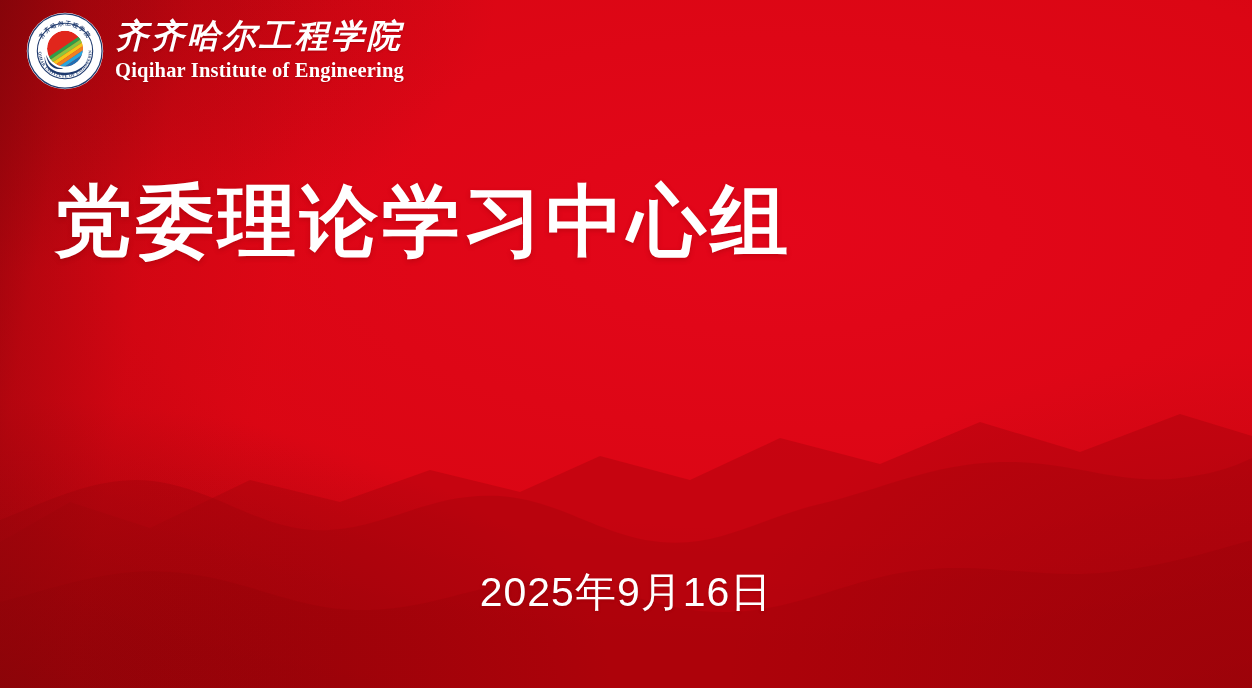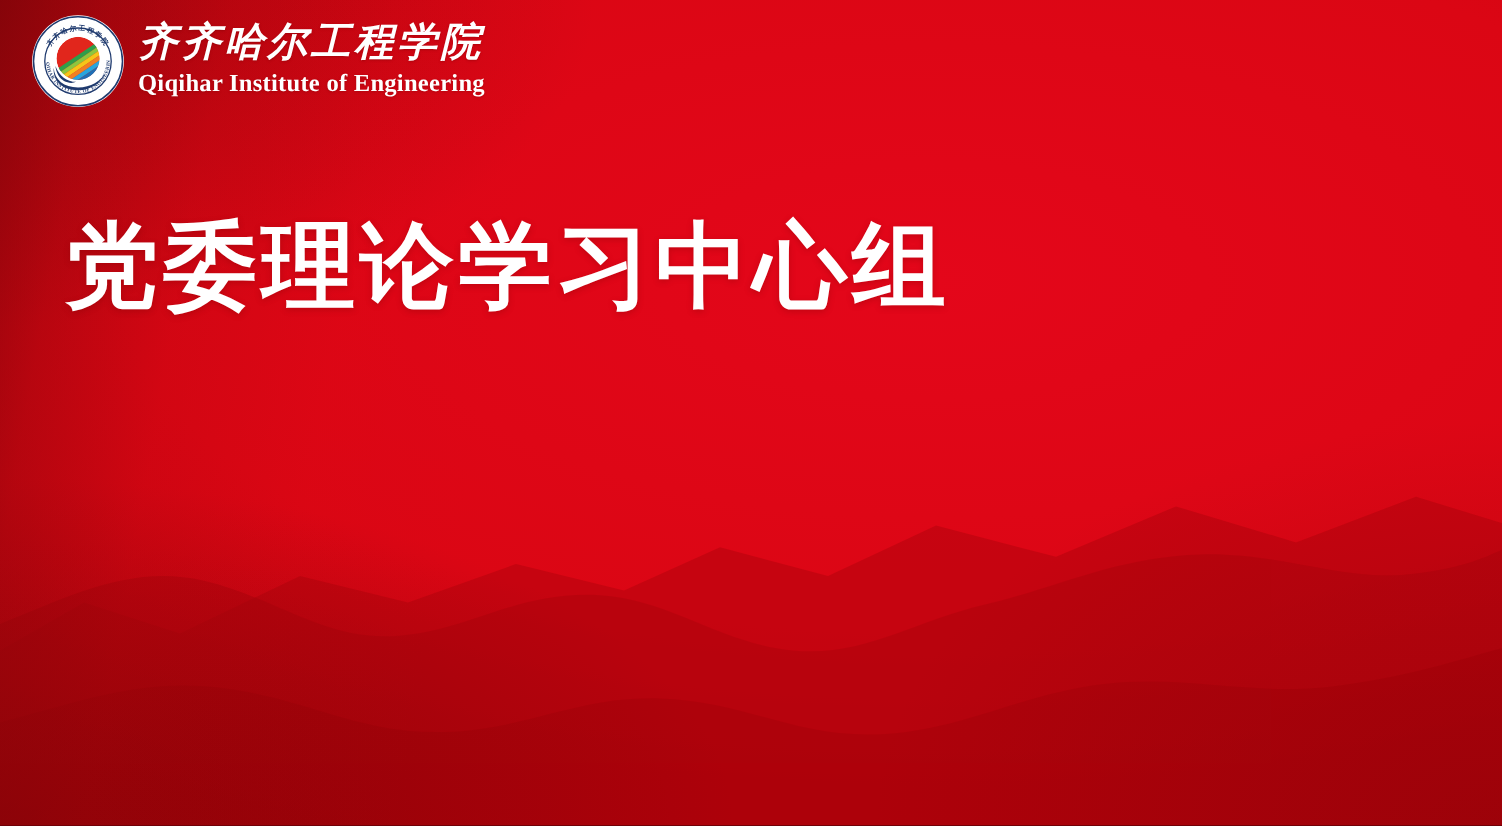--- a/index.html
+++ b/index.html
@@ -202,14 +202,15 @@
     <div class="brand-text">
       <div class="brand-cn">齐齐哈尔工程学院</div>
       <div class="brand-en">Qiqihar Institute of Engineering</div>
     </div>
   </div>
 
   <div class="headline">
     <div class="title-line-1">党委理论学习中心组</div>
   </div>
 
+  <div class="date-line">2025年9月16日</div>
 
 </div>
 
 </body></html>

